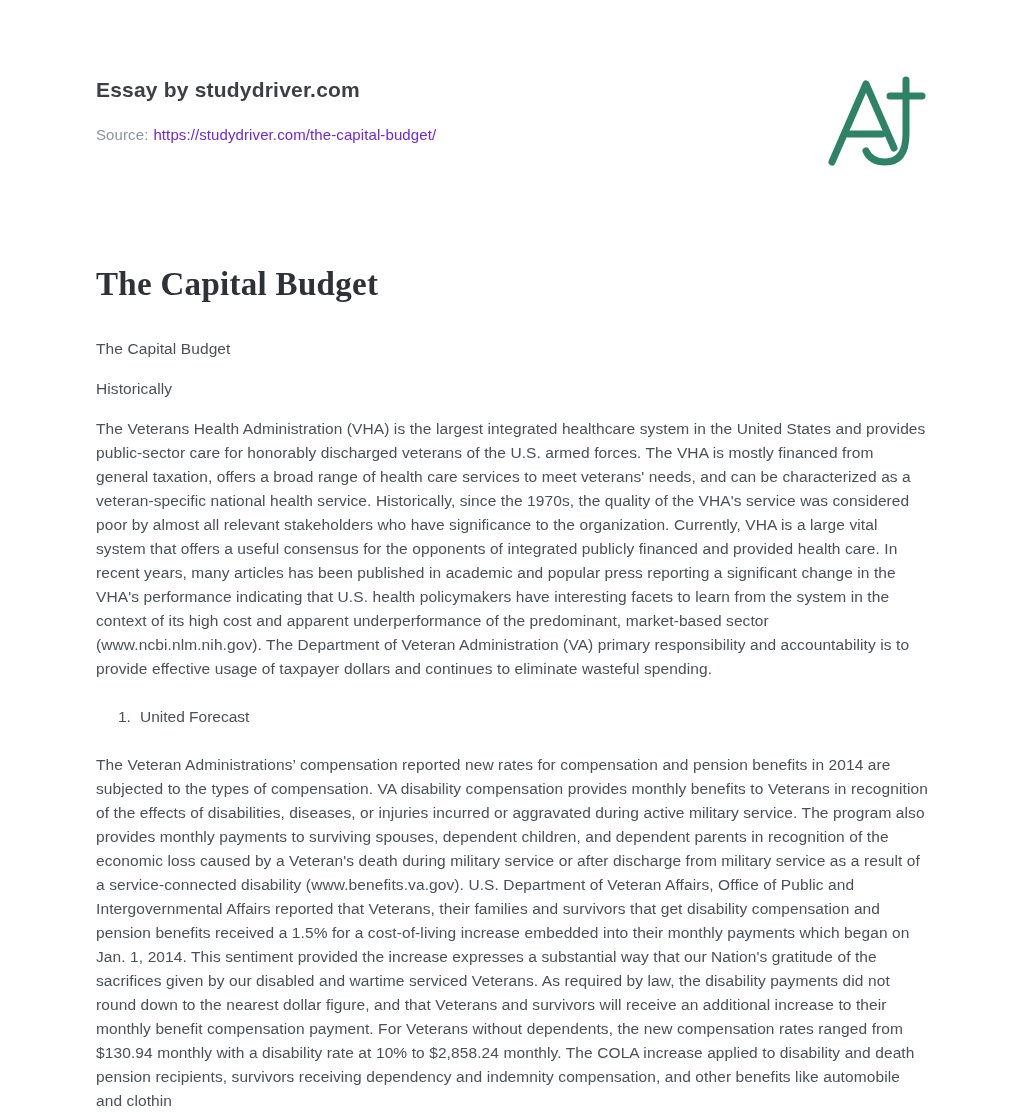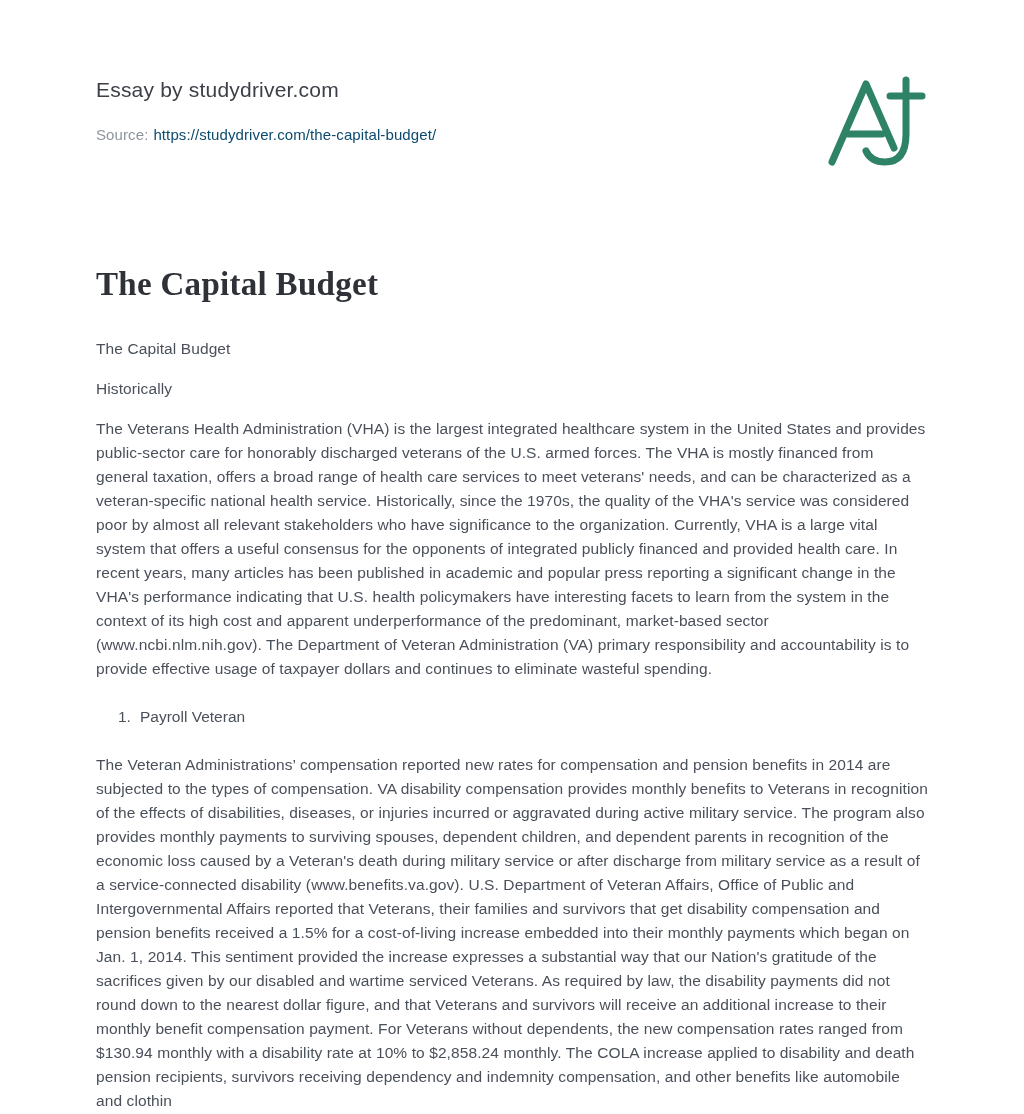--- a/index.html
+++ b/index.html
@@ -18,32 +18,32 @@
     background: #ffffff;
   }
   .page-header {
     display: flex;
     justify-content: space-between;
     align-items: flex-start;
     padding-top: 78px;
   }
   .header-title {
     font-size: 21px;
-    font-weight: 400;
+    font-weight: 700;
     color: #3c3f46;
     letter-spacing: 0.2px;
   }
   .source-line {
     margin-top: 24px;
     font-size: 15px;
     color: #8f949d;
     letter-spacing: 0.1px;
   }
   .source-link {
-    color: #0c4a6e;
+    color: #6d28d9;
     text-decoration: none;
     margin-left: 5px;
     cursor: pointer;
   }
   .logo {
     width: 104px;
     height: 96px;
     margin-top: -6px;
     flex-shrink: 0;
   }
@@ -106,20 +106,20 @@
 
     <div class="doc-body">
       <p class="body-text">The Capital Budget</p>
 
       <p class="body-text">Historically</p>
 
       <p class="body-text">The Veterans Health Administration (VHA) is the largest integrated healthcare system in the United States and provides public-sector care for honorably discharged veterans of the U.S. armed forces. The VHA is mostly financed from general taxation, offers a broad range of health care services to meet veterans' needs, and can be characterized as a veteran-specific national health service. Historically, since the 1970s, the quality of the VHA's service was considered poor by almost all relevant stakeholders who have significance to the organization. Currently, VHA is a large vital system that offers a useful consensus for the opponents of integrated publicly financed and provided health care. In recent years, many articles has been published in academic and popular press reporting a significant change in the VHA's performance indicating that U.S. health policymakers have interesting facets to learn from the system in the context of its high cost and apparent underperformance of the predominant, market-based sector (www.ncbi.nlm.nih.gov). The Department of Veteran Administration (VA) primary responsibility and accountability is to provide effective usage of taxpayer dollars and continues to eliminate wasteful spending.</p>
 
       <div class="list-row">
         <span class="list-num">1.</span>
-        <span class="list-label">Payroll Veteran</span>
+        <span class="list-label">United Forecast</span>
       </div>
 
       <p class="body-text">The Veteran Administrations’ compensation reported new rates for compensation and pension benefits in 2014 are subjected to the types of compensation. VA disability compensation provides monthly benefits to Veterans in recognition of the effects of disabilities, diseases, or injuries incurred or aggravated during active military service. The program also provides monthly payments to surviving spouses, dependent children, and dependent parents in recognition of the economic loss caused by a Veteran's death during military service or after discharge from military service as a result of a service-connected disability (www.benefits.va.gov). U.S. Department of Veteran Affairs, Office of Public and Intergovernmental Affairs reported that Veterans, their families and survivors that get disability compensation and pension benefits received a 1.5% for a cost-of-living increase embedded into their monthly payments which began on Jan. 1, 2014. This sentiment provided the increase expresses a substantial way that our Nation's gratitude of the sacrifices given by our disabled and wartime serviced Veterans. As required by law, the disability payments did not round down to the nearest dollar figure, and that Veterans and survivors will receive an additional increase to their monthly benefit compensation payment. For Veterans without dependents, the new compensation rates ranged from $130.94 monthly with a disability rate at 10% to $2,858.24 monthly. The COLA increase applied to disability and death pension recipients, survivors receiving dependency and indemnity compensation, and other benefits like automobile and clothin</p>
     </div>
   </main>
 
 </div>
 
 </body></html>

